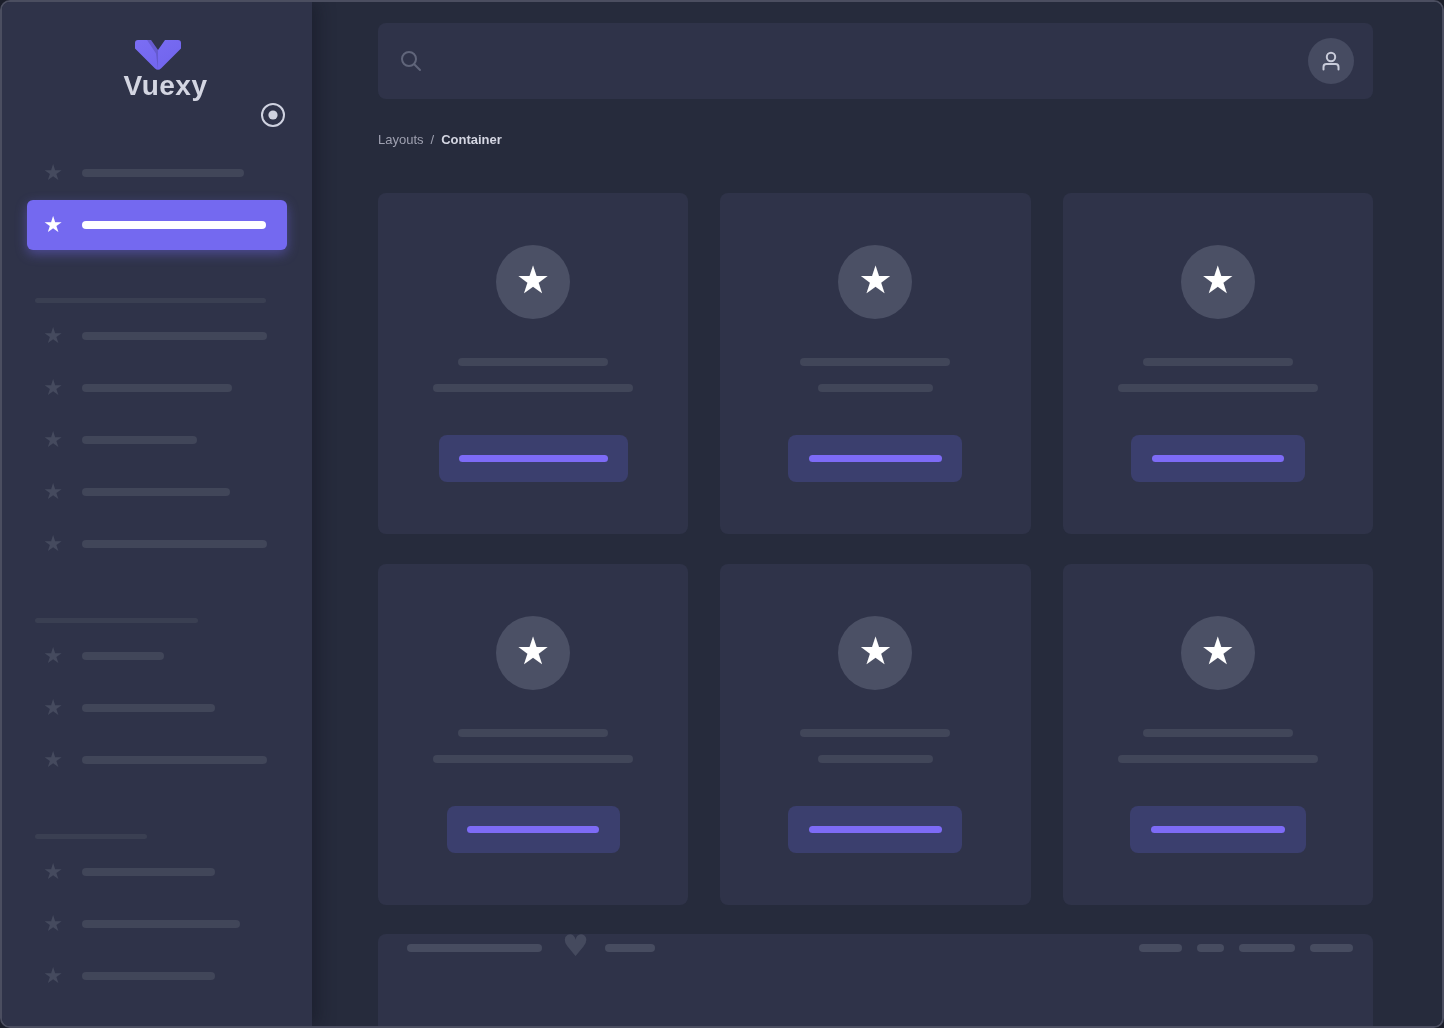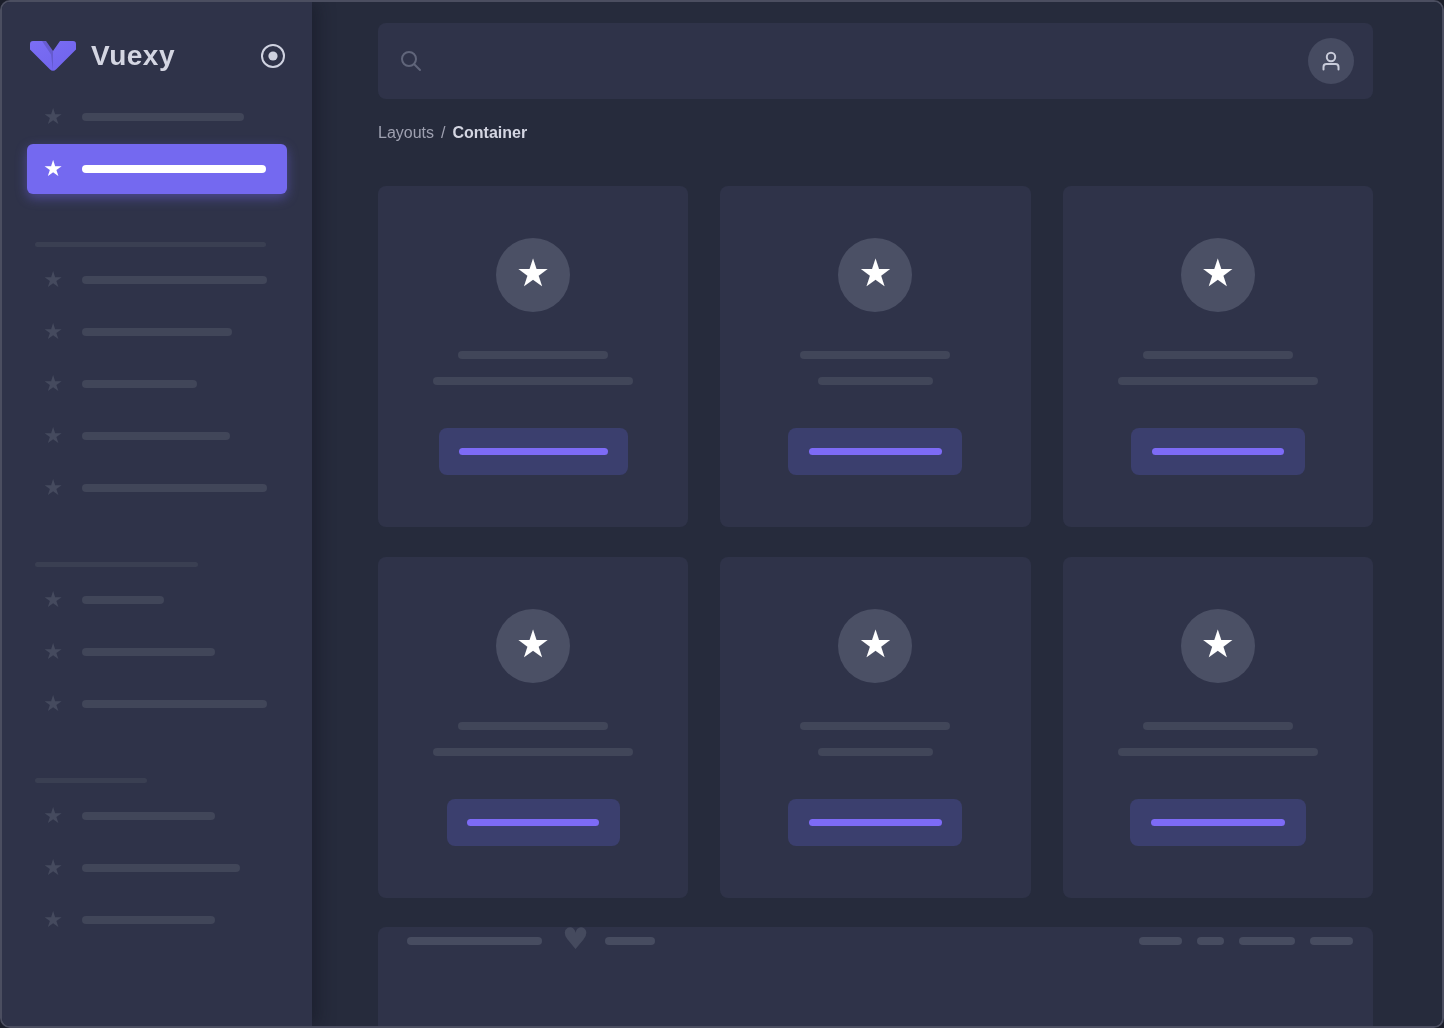--- a/index.html
+++ b/index.html
@@ -20,21 +20,21 @@
   }
   *{box-sizing:border-box;margin:0;padding:0;}
   html,body{width:1444px;height:1028px;overflow:hidden;background:#1B1E2A;
     font-family:"Liberation Sans",sans-serif;}
   .app{width:1444px;height:1028px;border:2px solid var(--frame-border);
     border-radius:10px;overflow:hidden;display:flex;background:var(--app-bg);}
 
   
   .sidebar{width:310px;flex-shrink:0;background:var(--panel-bg);
     box-shadow:6px 0 16px rgba(13,15,26,.38);z-index:2;height:100%;}
-  .brand-row{display:flex;align-items:center;padding:38px 26px 0 28px;}
+  .brand-row{display:flex;align-items:center;padding:38px 26px 0 28px;flex-direction:column;}
   .brand-logo{width:46px;height:30px;flex-shrink:0;}
   .brand-name{margin-left:15px;font-size:28px;font-weight:bold;
     color:var(--text-primary);letter-spacing:.5px;}
   .collapse-toggle{margin-left:auto;width:26px;height:26px;cursor:pointer;}
   .nav{margin-top:19px;padding:0 25px;}
   .nav-item{display:flex;align-items:center;height:52px;padding-left:14px;
     cursor:pointer;}
   .nav-item .star{width:24px;text-align:center;font-size:22px;line-height:1;
     color:#454A5E;font-family:"DejaVu Sans",sans-serif;}
   .bar{border-radius:4px;height:8px;background:var(--skeleton);}
@@ -53,21 +53,21 @@
     background:var(--panel-bg);display:flex;align-items:center;
     padding:0 19px 0 21px;cursor:text;}
   .search-icon{width:24px;height:24px;flex-shrink:0;}
   .search-placeholder{height:7px;border-radius:3.5px;margin-left:16px;
     background:var(--skeleton-bright);}
   .avatar{margin-left:auto;width:46px;height:46px;border-radius:50%;
     background:#464B61;display:flex;align-items:center;justify-content:center;
     cursor:pointer;}
   .avatar svg{width:26px;height:26px;}
 
-  .breadcrumb{margin-top:23px;font-size:16px;line-height:21px;
+  .breadcrumb{margin-top:30px;font-size:13px;line-height:21px;
     color:var(--text-muted);}
   .breadcrumb .sep{margin:0 7px;}
   .breadcrumb .current{color:var(--text-primary);font-weight:bold;}
 
   .grid{margin-top:43px;display:grid;grid-template-columns:repeat(3,1fr);
     gap:30px 32px;}
   .card{height:341px;border-radius:8px;background:var(--panel-bg);
     display:flex;flex-direction:column;align-items:center;}
   .circle{width:74px;height:74px;border-radius:50%;background:var(--circle-bg);
     margin-top:52px;display:flex;align-items:center;justify-content:center;}

